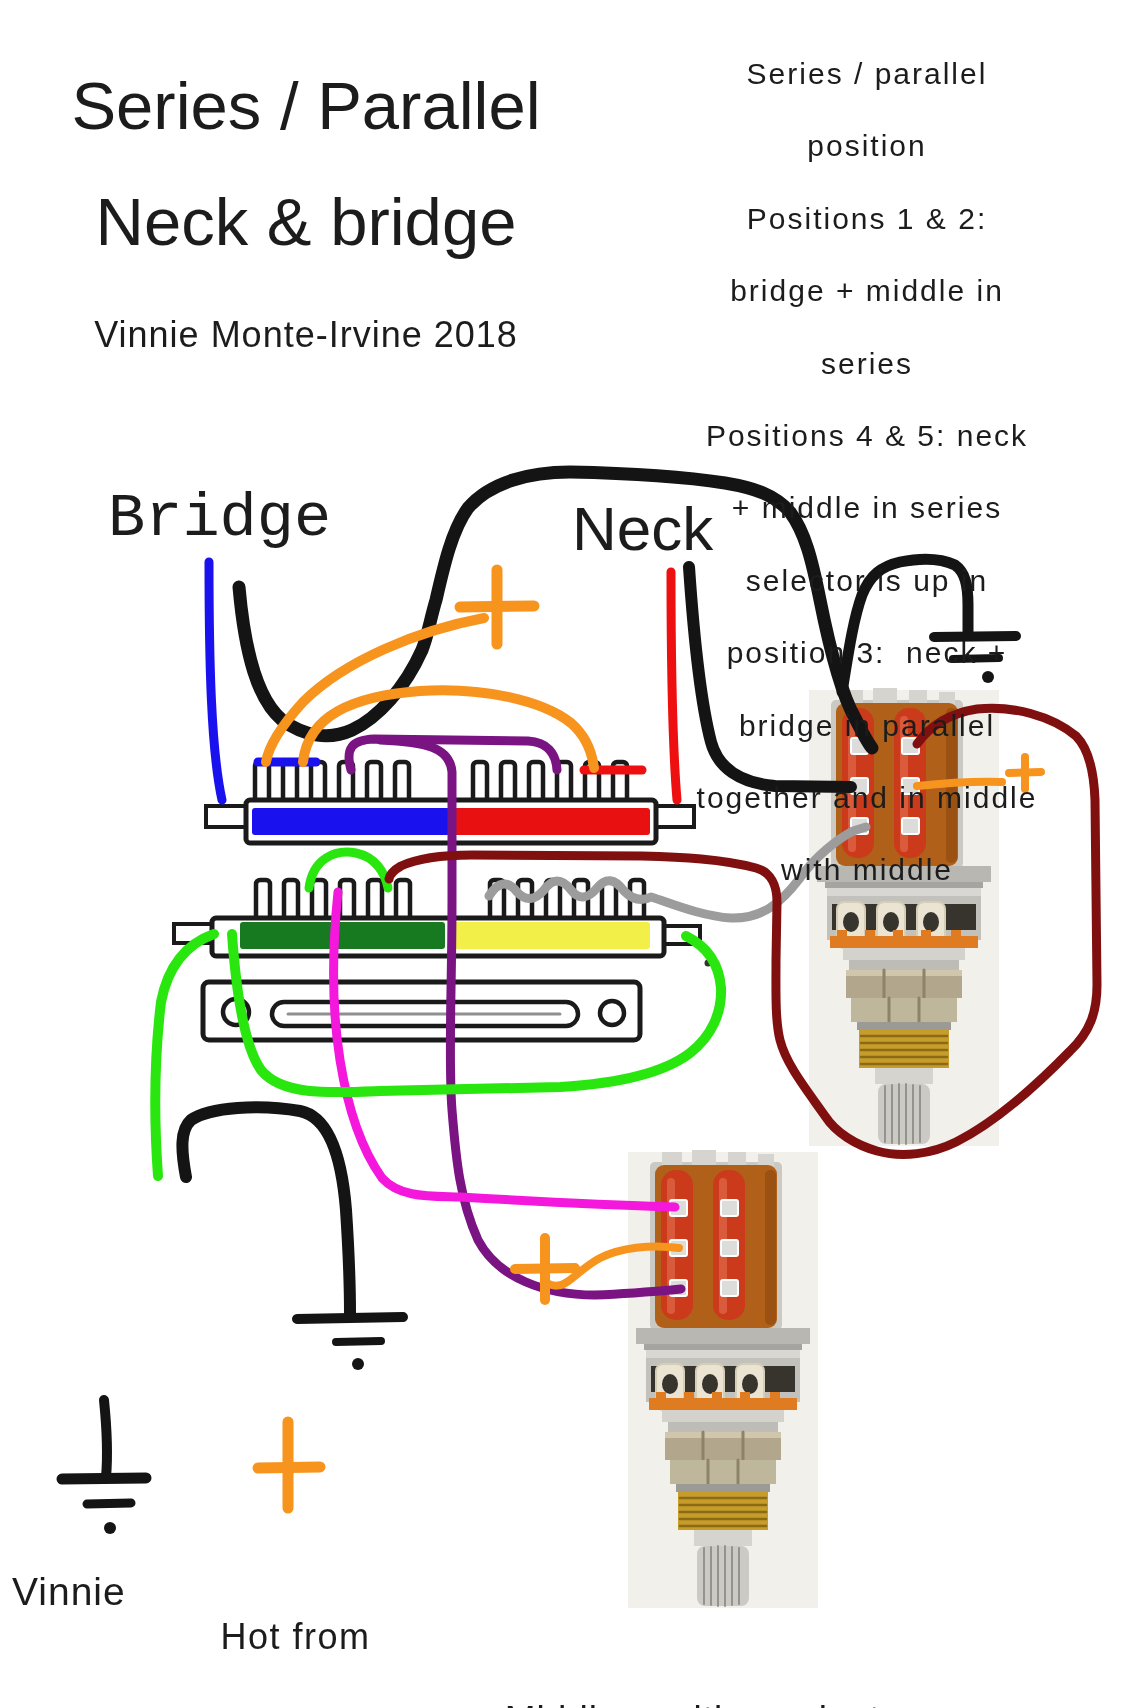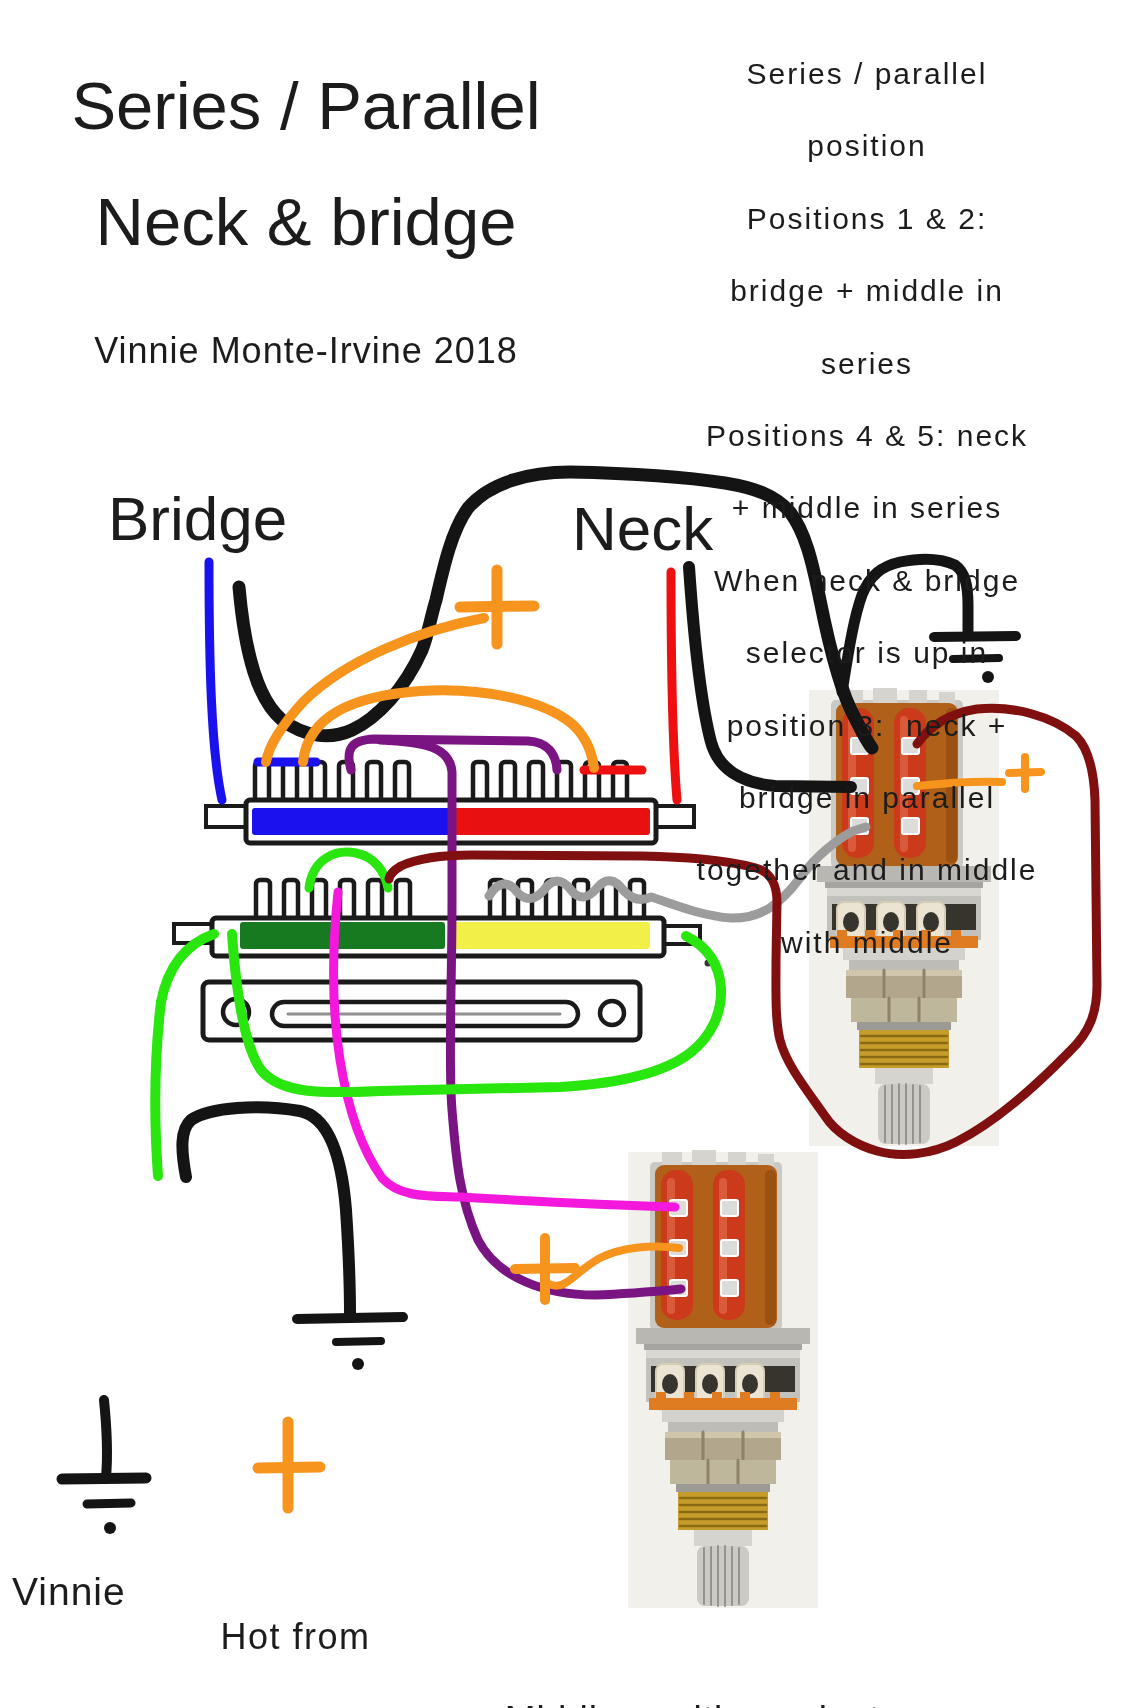--- a/index.html
+++ b/index.html
@@ -2,25 +2,25 @@
 <html style="--background: #ffffff; --text: #1c1c1c; --wire-black: #141414; --wire-blue: #1a12ee; --wire-red: #ee1010; --wire-orange: #f7941e; --wire-purple: #7a1483; --wire-magenta: #f318dc; --wire-green: #28e60e; --wire-gray: #9c9c9c; --wire-maroon: #801010; --strip-blue: #1a12ee; --strip-red: #e81010; --strip-green: #177a20; --strip-yellow: #f2ef48; --pot-switch-body: #b06018; --pot-wax: #cb3a1a; --pot-metal: #c2c1bc; --pot-brass: #c69d2b;"><head>
 <meta charset="utf-8">
 <style>
   html,body{margin:0;padding:0;background:#fff;}
   #stage{position:relative;width:1124px;height:1708px;background:var(--background,#fff);
          font-family:"Liberation Sans", sans-serif;color:var(--text,#1c1c1c);overflow:hidden;}
   #art{position:absolute;left:0;top:0;}
   .txt{position:absolute;white-space:pre;}
   #title-block{left:0;top:30px;width:612px;text-align:center;}
   .title-line{font-size:67px;line-height:80px;letter-spacing:0;}
-  #author{font-size:36px;letter-spacing:1px;margin-top:32px;}
+  #author{font-size:36px;letter-spacing:1px;margin-top:16px;}
   #note-block{left:610px;top:20px;width:514px;text-align:center;}
   .note-line{font-size:30px;line-height:36.4px;letter-spacing:2px;white-space:pre;}
   .pickup-label{font-size:62px;line-height:62px;}
-  #label-bridge{left:108px;top:488px;}
+  #label-bridge{left:108px;top:488px;font-family:Liberation Mono, monospace;}
   #label-neck{left:572px;top:498px;}
   #label-middle{left:70px;top:1206px;font-size:65px;}
   #label-ground{left:12px;top:1570px;font-size:39px;letter-spacing:1px;}
   #label-hot{left:188px;top:1524px;width:215px;text-align:center;font-size:36px;line-height:45px;letter-spacing:1.5px;}
   #caption-block{left:415px;top:1610px;width:590px;text-align:center;font-size:37px;line-height:44px;letter-spacing:1px;}
   
   path,line{fill:none;stroke-linecap:round;stroke-linejoin:round;}
   .wK{stroke:var(--wire-black,#141414);}  .wB{stroke:var(--wire-blue,#1a12ee);}
   .wR{stroke:var(--wire-red,#ee1010);}    .wO{stroke:var(--wire-orange,#f7941e);}
   .wP{stroke:var(--wire-purple,#7a1483);} .wM{stroke:var(--wire-magenta,#f318dc);}
@@ -234,21 +234,20 @@
 </div>
 
 <div class="txt" id="note-block">
   <div class="note-line">Series / parallel</div>
   <div class="note-line">position</div>
   <div class="note-line">Positions 1 &amp; 2:</div>
   <div class="note-line">bridge + middle in</div>
   <div class="note-line">series</div>
   <div class="note-line">Positions 4 &amp; 5: neck</div>
   <div class="note-line">+ middle in series</div>
-  <div class="note-line">When neck &amp; bridge</div>
   <div class="note-line">selector is up in</div>
   <div class="note-line">position 3:  neck +</div>
   <div class="note-line">bridge in parallel</div>
   <div class="note-line">together and in middle</div>
   <div class="note-line">with middle</div>
 </div>
 
 <div class="txt pickup-label" id="label-bridge">Bridge</div>
 <div class="txt pickup-label" id="label-neck">Neck</div>
 

